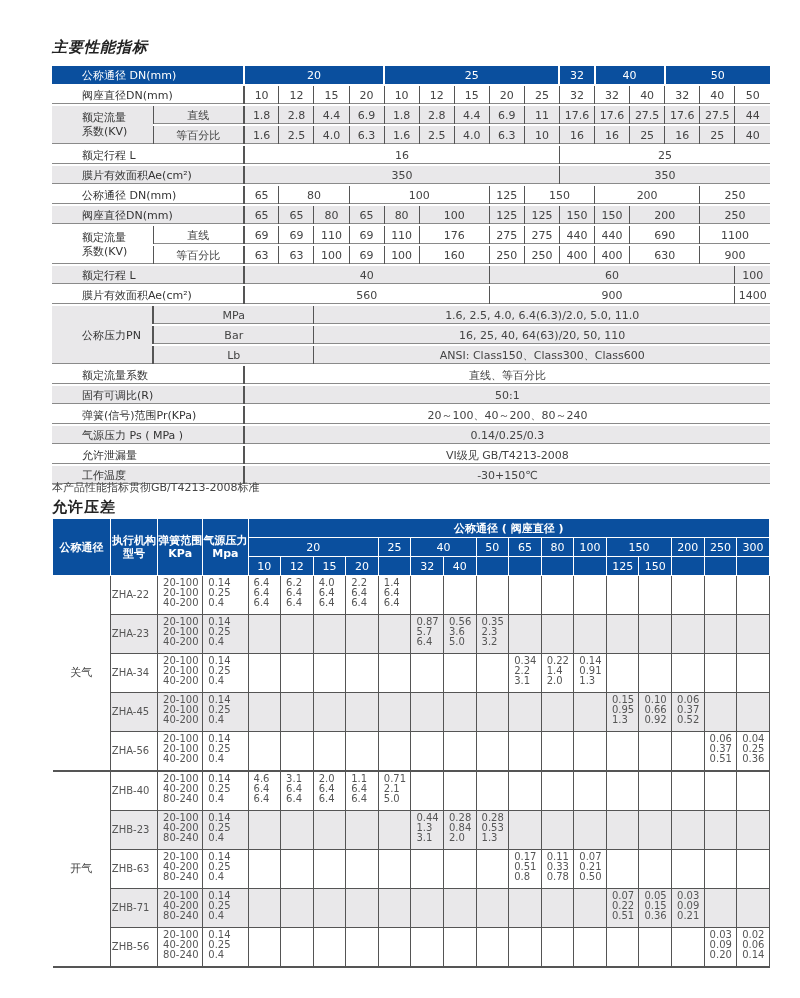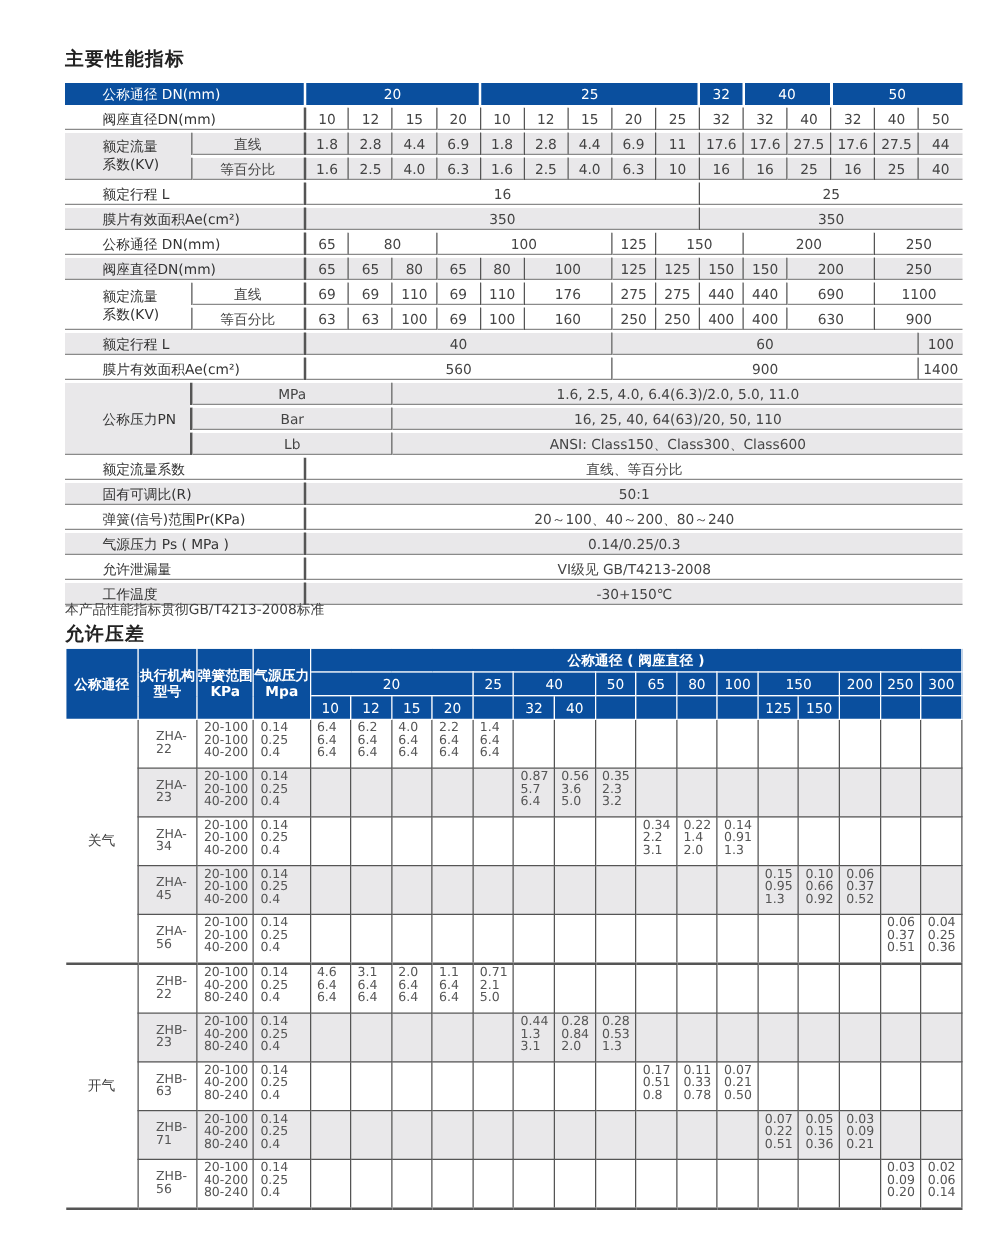--- a/index.html
+++ b/index.html
@@ -15,29 +15,29 @@
   #t1 tr.w td{background:#fff;}
   #t1 tr.h td{background:#0a4f9e;color:#fff;border-left:2px solid #fff;box-shadow:none;}
   #t1 tr.h td.lbl{color:#fff;border-left:none;}
   #t1 td.thick{border-left:2px solid #555;}
   .note{position:absolute;left:52px;top:480px;font-size:11px;color:#444;}
   #t2{left:52px;top:518px;width:718px;font-size:10px;}
   #t2 td{padding:0;border:1px solid #555;color:#555;vertical-align:top;line-height:10px;}
   #t2 .hd td{background:#0a4f9e;color:#fff;border:1px solid #fff;vertical-align:middle;text-align:center;font-size:11px;line-height:13px;}
   #t2 .hd td.big{font-weight:bold;}
   #t2 td.grp{border-left:none;text-align:center;vertical-align:middle;font-size:11px;color:#444;}
-  #t2 td.model{vertical-align:middle;font-size:10px;padding-left:14px;}
+  #t2 td.model{vertical-align:middle;font-size:10px;padding-left:1px;}
   #t2 td.cell{padding:2px 0 0 5px;height:36px;}
   #t2 tr.g td.v{background:#e9e8ea;}
   #t2 .vals span{display:block;}
 </style>
 </head>
 <body>
 
-<div class="sec-title" style="top:38px;">主要性能指标</div>
+<div class="sec-title" style="top:38px;font-style:italic;">主要性能指标</div>
 
 <table id="t1">
   <colgroup>
     <col style="width:98px">
       <col style="width:88px">
     <col style="width:34px">
       <col style="width:34px">
       <col style="width:34px">
       <col style="width:34px">
     <col style="width:34px">
@@ -505,21 +505,21 @@
           <span>0.51</span>
         </td>
         <td class="cell v vals" style="border-bottom: 2px solid rgb(85, 85, 85);">
           <span>0.04</span>
           <span>0.25</span>
           <span>0.36</span>
         </td>
       </tr>
       <tr class="w">
         <td class="grp" rowspan="5" style="border-bottom: 2px solid rgb(85, 85, 85);">开气</td>
-        <td class="model v">ZHB-22</td>
+        <td class="model v">ZHB-40</td>
         <td class="cell v vals">
           <span>20-100</span>
           <span>40-200</span>
           <span>80-240</span>
         </td>
         <td class="cell v vals">
           <span>0.14</span>
           <span>0.25</span>
           <span>0.4</span>
         </td>

